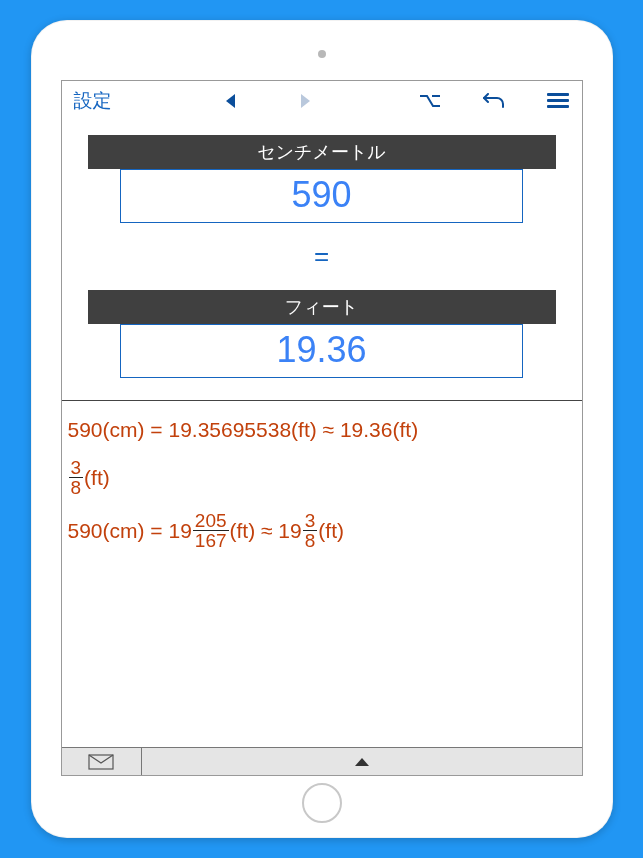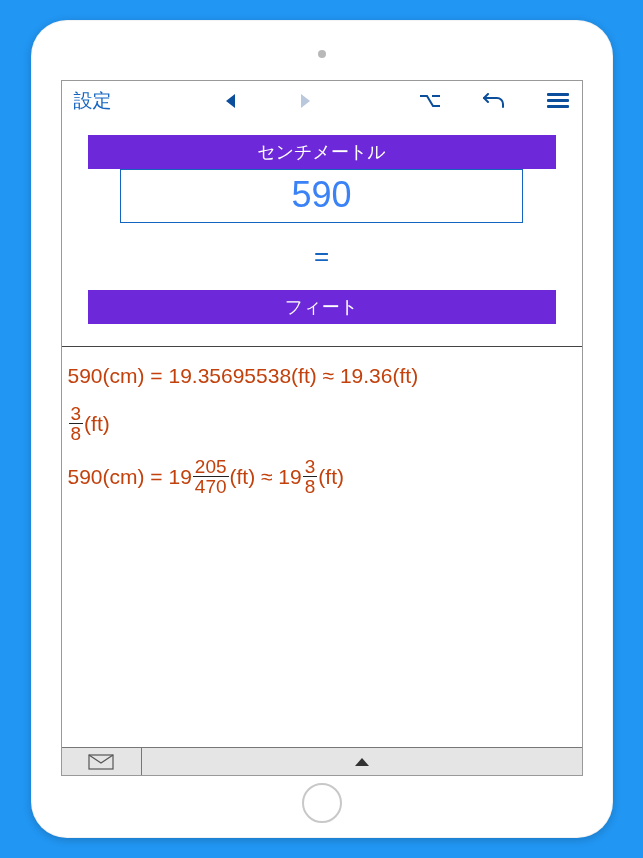--- a/index.html
+++ b/index.html
@@ -98,21 +98,21 @@
   
   .conv-area {
     padding: 14px 26px 22px;
     border-bottom: 1px solid #444;
     display: flex;
     flex-direction: column;
     align-items: center;
   }
   .label-bar {
     width: 100%;
-    background: #6d28d9;
+    background: #404040;
     color: #fff;
     text-align: center;
     font-size: 18px;
     padding: 5px 0;
   }
   .value-box {
     margin-top: 0;
     width: 86%;
     border: 1px solid #1565c0;
     text-align: center;
@@ -225,38 +225,39 @@
           </div>
         </div>
       </div>
     </div>
 
     <div class="conv-area">
       <div class="label-bar">センチメートル</div>
       <div class="value-box">590</div>
       <div class="equals">=</div>
       <div class="label-bar">フィート</div>
+      <div class="value-box">19.36</div>
     </div>
 
     <div class="results">
       <div class="result-line">
         <span>590(cm) = 19.35695538(ft) ≈ 19.36(ft)</span>
       </div>
       <div class="result-line">
         <span class="frac">
           <span class="num">3</span>
           <span class="den">8</span>
         </span>
         <span>(ft)</span>
       </div>
       <div class="result-line">
         <span>590(cm) = 19</span>
         <span class="frac">
           <span class="num">205</span>
-          <span class="den">470</span>
+          <span class="den">167</span>
         </span>
         <span>(ft) ≈ 19</span>
         <span class="frac">
           <span class="num">3</span>
           <span class="den">8</span>
         </span>
         <span>(ft)</span>
       </div>
     </div>
 

